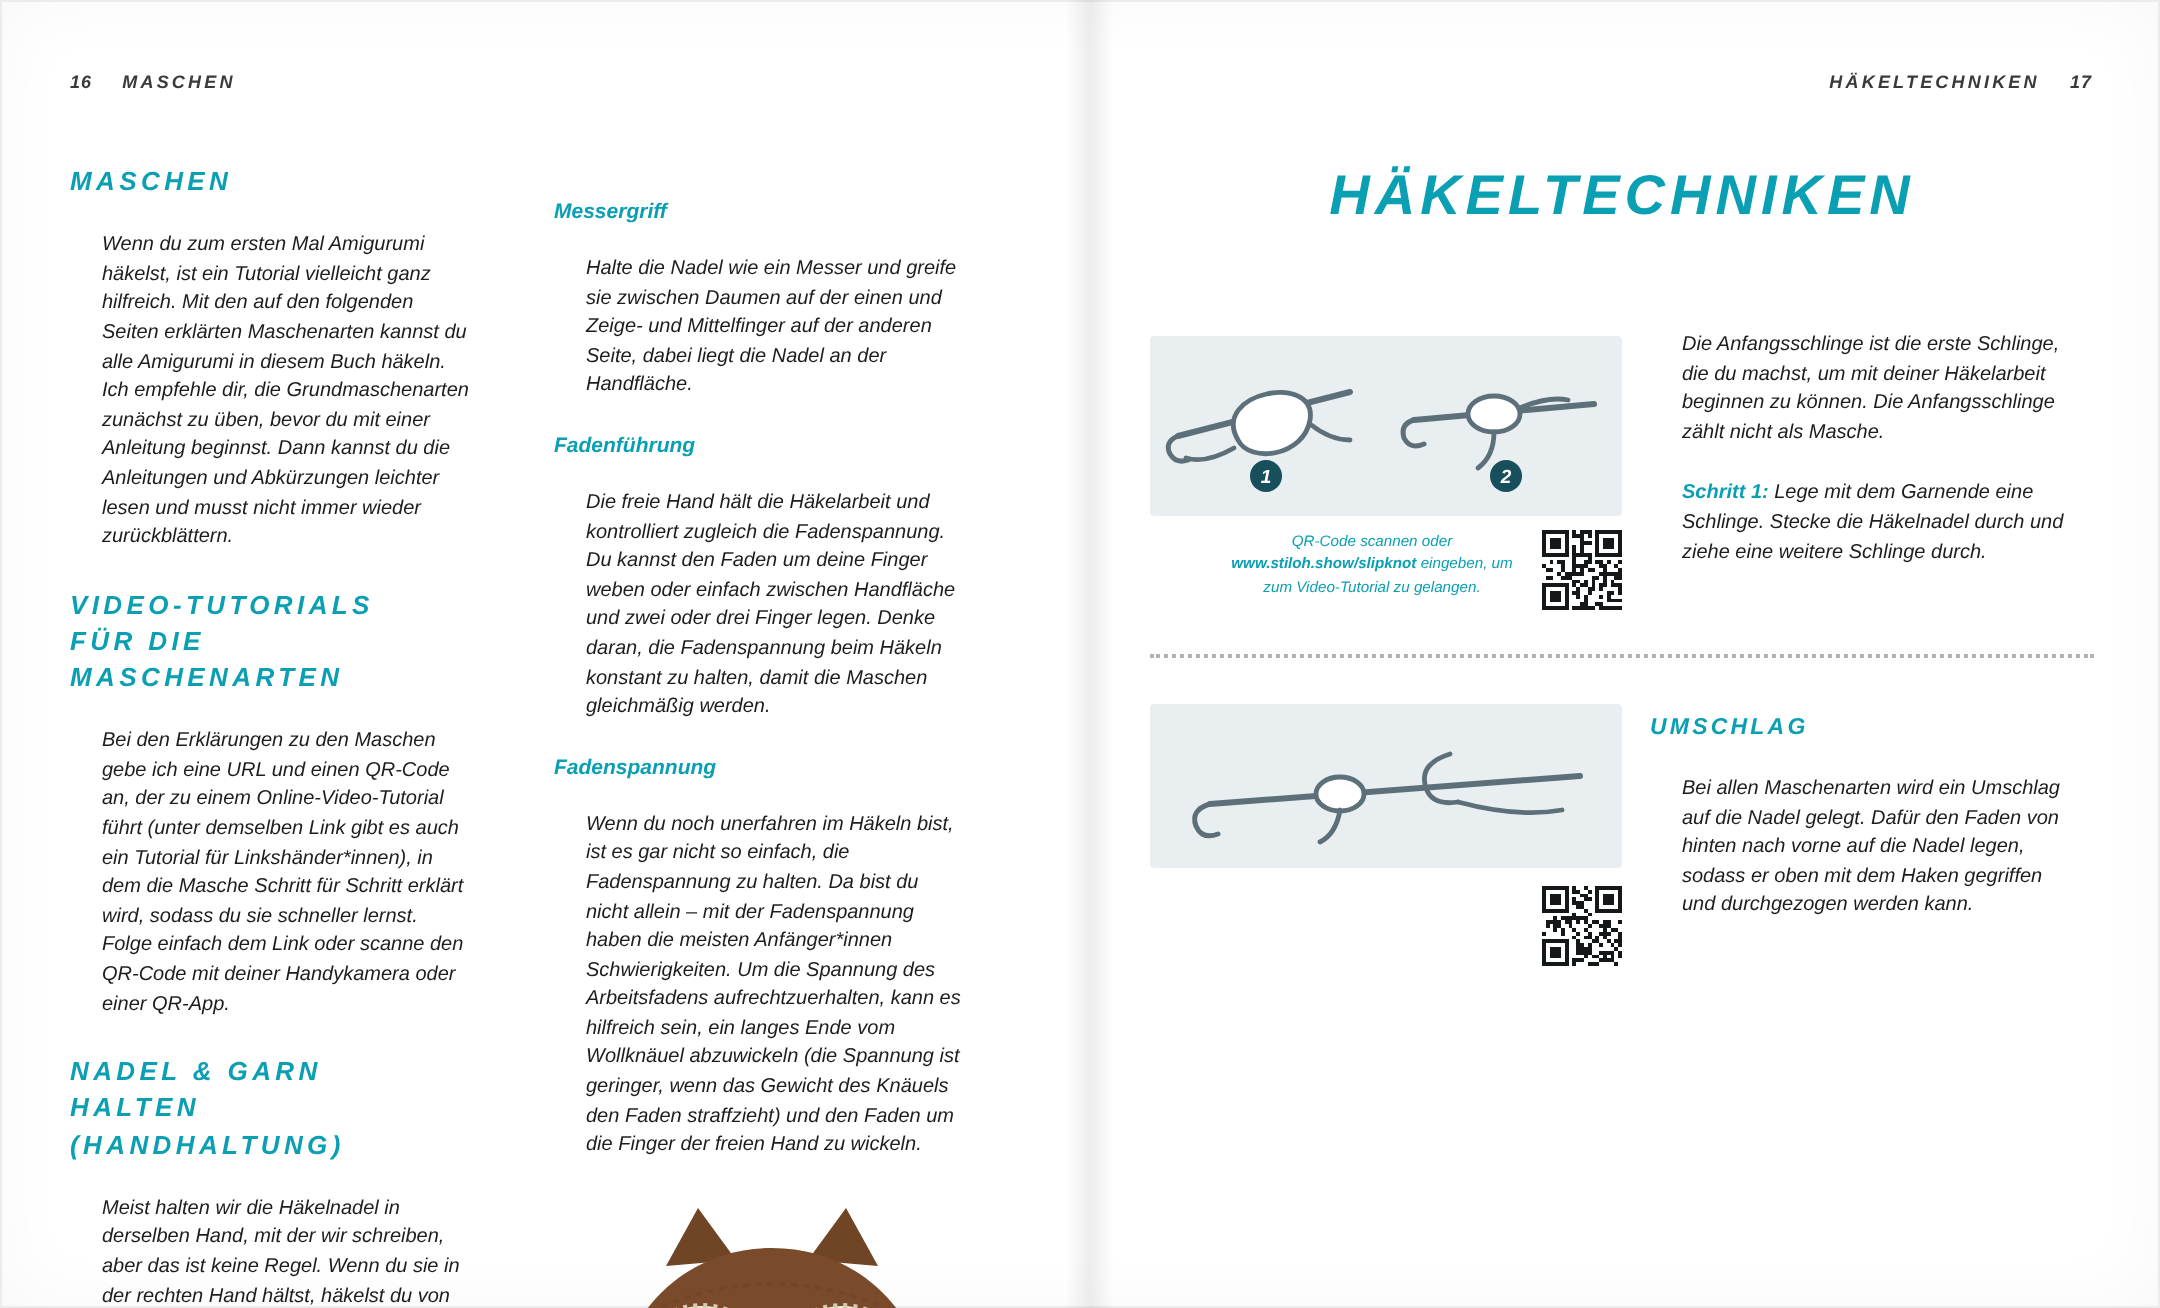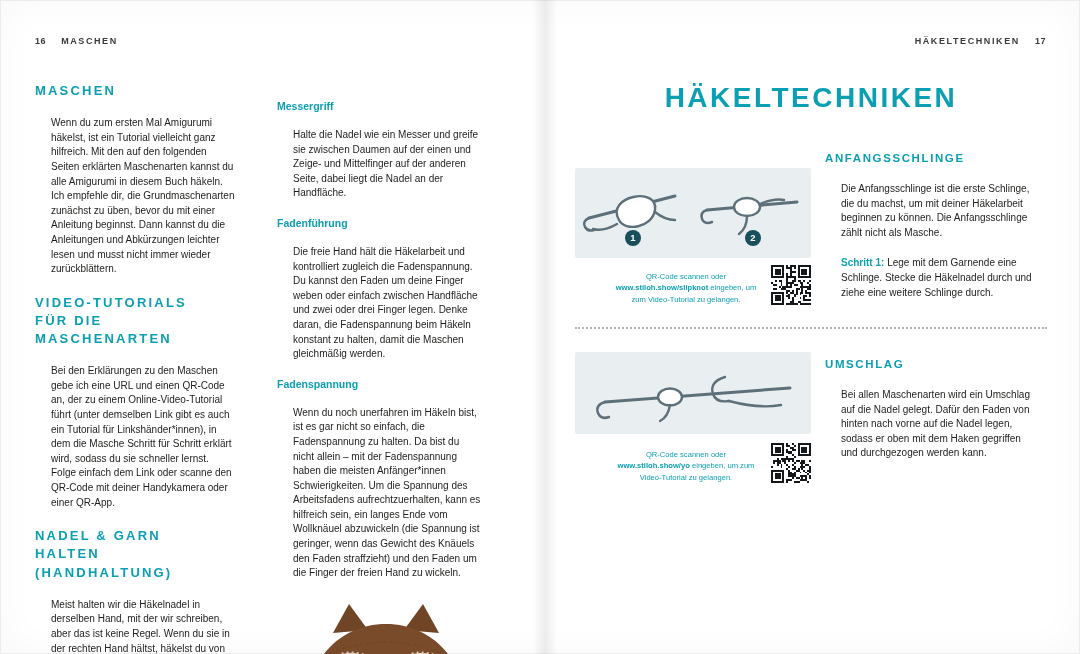--- a/index.html
+++ b/index.html
@@ -8,21 +8,21 @@
     --panel:#e9eef0;
     --diagram:#5d707a;
   }
   *{margin:0;padding:0;box-sizing:border-box}
   html,body{width:1080px;height:654px;}
   body{
     position:relative;background:#ffffff;overflow:hidden;
     font-family:"Liberation Sans",sans-serif;color:var(--ink);
   }
   .spread{position:absolute;inset:0;background:#fff;
-    box-shadow:inset 0 0 0 1px #ececec, inset 0 0 40px rgba(0,0,0,.03);}
+    box-shadow:inset 0 0 0 1px #ececec, inset 0 0 40px rgba(0,0,0,.03);font-style:italic;}
   .gutter{position:absolute;left:533px;top:0;width:24px;height:100%;
     background:linear-gradient(90deg,rgba(0,0,0,0) 0%,rgba(0,0,0,.07) 50%,rgba(0,0,0,0) 100%);}
 
   
   .running-head{position:absolute;top:36px;font-size:9px;font-weight:bold;
     letter-spacing:1.6px;color:#3a3a38;white-space:nowrap}
   .running-head.left{left:35px}
   .running-head.right{right:34px;text-align:right}
   .running-head .pagenum{letter-spacing:.5px}
   .running-head.left .seclabel{margin-left:11px}
@@ -40,21 +40,21 @@
   .body{font-size:10px;line-height:1.46;margin:16px}
   .owl-wrap{margin:12px 0 0 14px;width:190px}
 
   
   .big-title{position:absolute;left:572px;top:82px;width:478px;text-align:center;
     font-size:28px;font-weight:800;letter-spacing:2.5px;color:var(--accent)}
   .panel{position:absolute;left:575px;width:236px;background:var(--panel);border-radius:2px}
   .panel1{top:168px;height:90px}
   .panel2{top:352px;height:82px}
   .panel svg{display:block;width:100%;height:100%}
-  .qrrow{position:absolute;left:575px;width:236px;display:flex;align-items:flex-end;
+  .qrrow{position:absolute;left:575px;width:236px;display:flex;align-items:flex-start;
     justify-content:flex-end;gap:9px}
   .qr1{top:265px}
   .qr2{top:443px}
   .qrcaption{width:152px;font-size:7.6px;line-height:1.5;color:var(--accent);
     text-align:center}
   .qrurl{font-weight:bold;color:var(--accent);text-decoration:none;cursor:pointer}
   .qr{width:40px;height:40px;background:#fff}
   .dotted-sep{position:absolute;left:575px;top:327px;width:472px;height:0;
     border-top:2px dotted #adb4b6}
 
@@ -299,25 +299,20 @@
         <path d="M30 50 q-10 3 -7 11 q3 7 11 4" stroke-width="2.5"></path>
         <ellipse cx="95" cy="45" rx="12" ry="8.5" stroke-width="2.4" fill="#fff"></ellipse>
         <path d="M95 53 q-2 12 -10 16" stroke-width="2.4"></path>
         <path d="M150 25 q-16 5 -12 17 q3 9 16 7" stroke-width="2.4"></path>
         <path d="M154 49 q30 8 52 4" stroke-width="2.4"></path>
       </g>
     </svg>
   </div>
 
   <div class="qrrow qr2">
-    <p class="qrcaption">
-      <span>QR-Code scannen oder</span>
-      <a class="qrurl">www.stiloh.show/yo</a>
-      <span>eingeben, um zum Video-Tutorial zu gelangen.</span>
-    </p>
     <div class="qr"><svg viewBox="0 0 21 21" width="100%" height="100%" shape-rendering="crispEdges" fill="#15181a">
           <rect x="8" y="0" width="1" height="1"></rect>
           <rect x="11" y="0" width="1" height="1"></rect>
           <rect x="8" y="1" width="1" height="1"></rect>
           <rect x="9" y="1" width="1" height="1"></rect>
           <rect x="12" y="1" width="1" height="1"></rect>
           <rect x="10" y="2" width="1" height="1"></rect>
           <rect x="11" y="2" width="1" height="1"></rect>
           <rect x="8" y="3" width="1" height="1"></rect>
           <rect x="11" y="3" width="1" height="1"></rect>
@@ -430,21 +425,20 @@
           <rect x="14" y="0" width="7" height="7"></rect>
           <rect x="15" y="1" width="5" height="5" fill="#fff"></rect>
           <rect x="16" y="2" width="3" height="3"></rect>
           <rect x="0" y="14" width="7" height="7"></rect>
           <rect x="1" y="15" width="5" height="5" fill="#fff"></rect>
           <rect x="2" y="16" width="3" height="3"></rect>
         </svg></div>
   </div>
 
   <section class="rcol anfang">
-    <h2 class="h-major">ANFANGSSCHLINGE</h2>
     <p class="body">Die Anfangsschlinge ist die erste Schlinge, die du machst, um mit deiner Häkelarbeit beginnen zu können. Die Anfangsschlinge zählt nicht als Masche.</p>
     <p class="body">
       <span class="step-label">Schritt 1:</span>
       <span>Lege mit dem Garnende eine Schlinge. Stecke die Häkelnadel durch und ziehe eine weitere Schlinge durch.</span>
     </p>
   </section>
 
   <section class="rcol umschlag">
     <h2 class="h-major">UMSCHLAG</h2>
     <p class="body">Bei allen Maschenarten wird ein Umschlag auf die Nadel gelegt. Dafür den Faden von hinten nach vorne auf die Nadel legen, sodass er oben mit dem Haken gegriffen und durchgezogen werden kann.</p>

